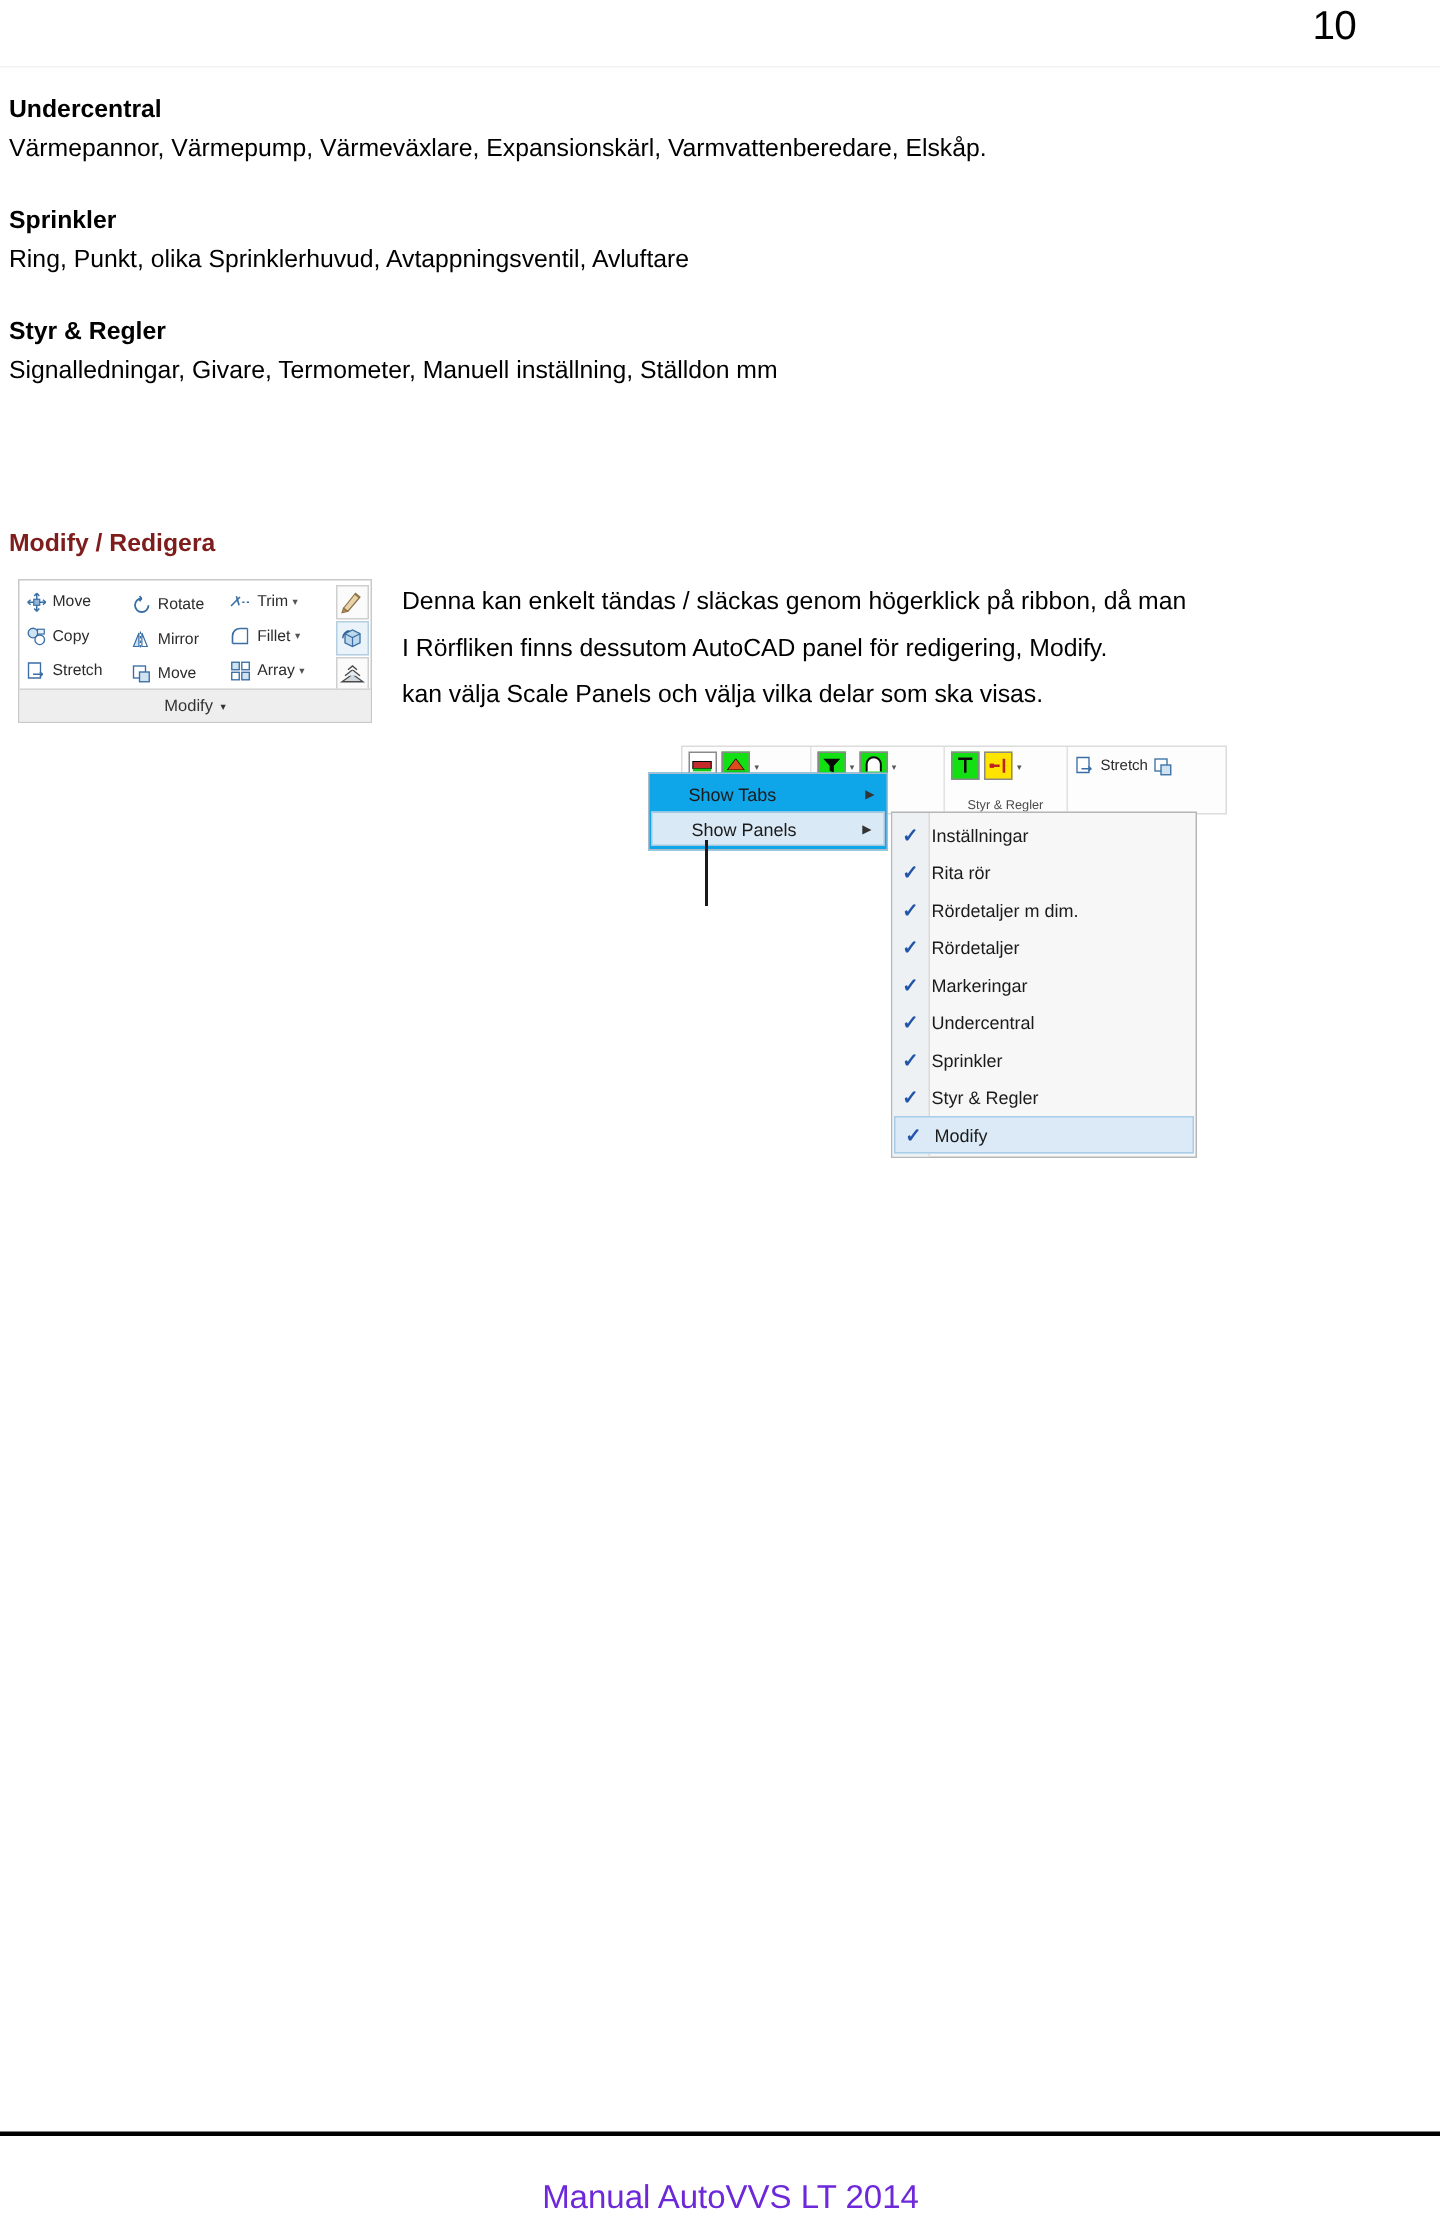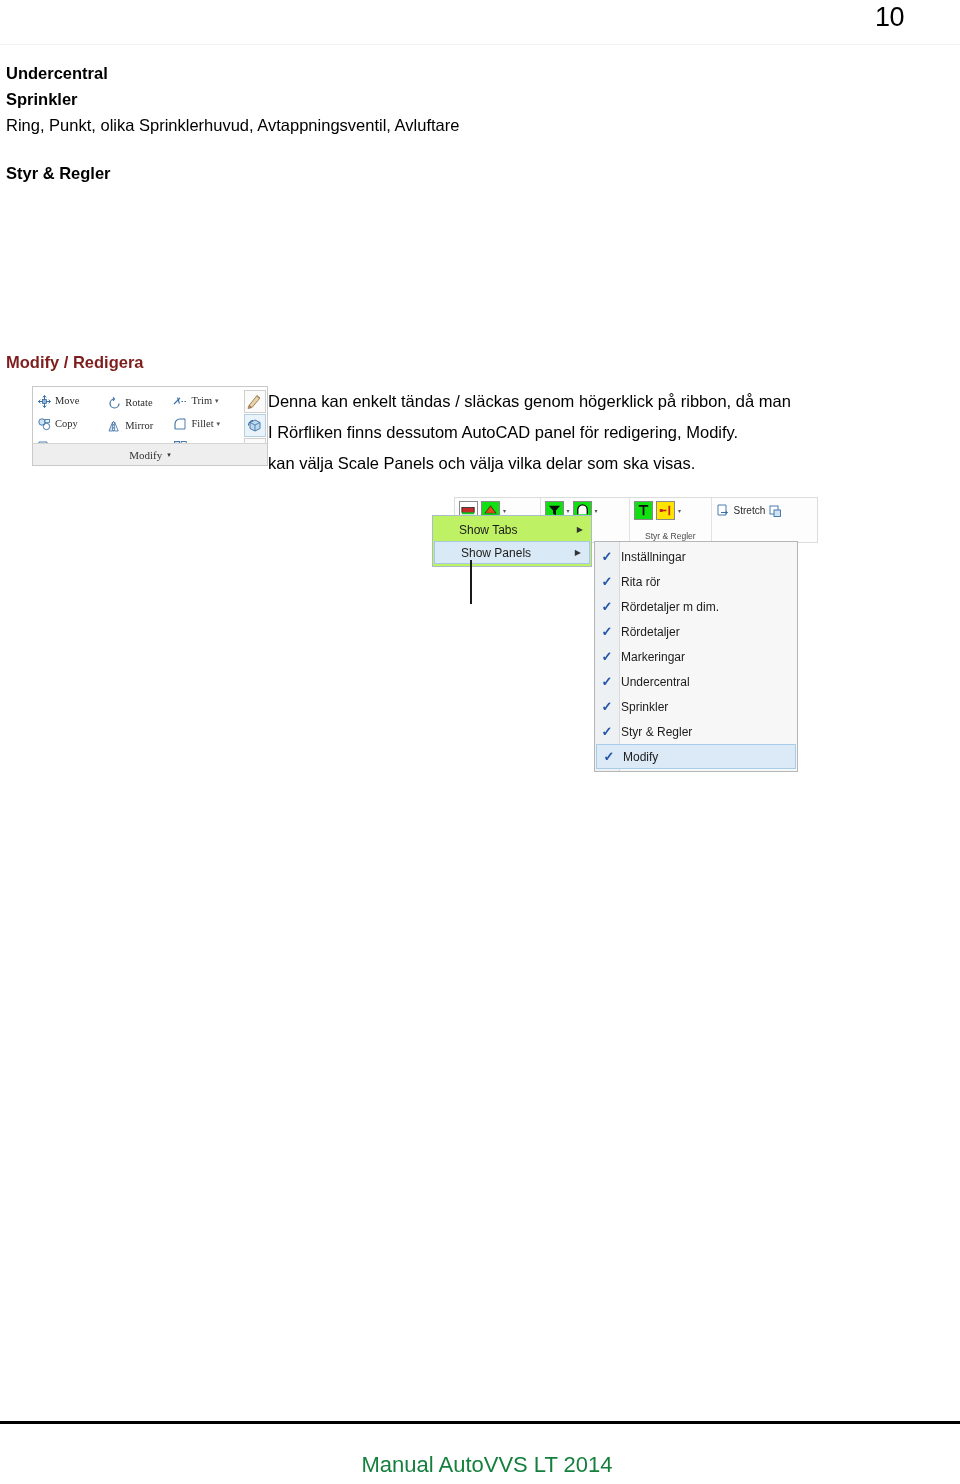--- a/index.html
+++ b/index.html
@@ -62,28 +62,28 @@
     left: 6px;
     top: 353px;
     font-size: 16.5px;
     font-weight: bold;
     color: #7f1d1d;
   }
 
   
   .ribbon-panel {
     position: absolute;
-    left: 32px;
+    left: 12px;
     top: 386px;
     width: 236px;
-    height: 80px;
+    height: 96px;
     background: #ffffff;
     border: 1px solid #c8c8c8;
     box-sizing: border-box;
-    font-family: Liberation Serif, serif;
+    font-family: Liberation Sans, sans-serif;
   }
   .rp-grid {
     position: absolute;
     left: 0; top: 0;
     width: 100%;
     height: 76px;
     display: flex;
   }
   .rp-col {
     display: flex;
@@ -214,21 +214,21 @@
     font-size: 10px; color: #2b2b2b;
     margin-top: 2px;
     white-space: nowrap;
   }
 
   
   .ctxmenu {
     position: absolute;
     left: 14px; top: 18px;
     width: 160px;
-    background: #bef264;
+    background: #0ea5e9;
     border: 1px solid #a8bcc9;
     box-sizing: border-box;
     padding: 2px 0;
     z-index: 5;
   }
   .ctx-item {
     height: 23px;
     display: flex;
     align-items: center;
     padding: 0 6px 0 26px;
@@ -313,37 +313,39 @@
     bottom: 60px;
     height: 3px;
     background: #000000;
   }
   .footer-text {
     position: absolute;
     left: 14px; right: 0;
     bottom: 6px;
     text-align: center;
     font-size: 22px;
-    color: #15803d;
+    color: #6d28d9;
   }
 </style>
 </head>
 <body>
 
 <div class="page-number">10</div>
 <div class="header-rule"></div>
 
 <div class="doc">
 
   <p class="sec-head">Undercentral</p>
+  <p class="sec-body">Värmepannor, Värmepump, Värmeväxlare, Expansionskärl, Varmvattenberedare, Elskåp.</p>
 
   <p class="sec-head">Sprinkler</p>
   <p class="sec-body">Ring, Punkt, olika Sprinklerhuvud, Avtappningsventil, Avluftare</p>
 
   <p class="sec-head">Styr &amp; Regler</p>
+  <p class="sec-body last">Signalledningar, Givare, Termometer, Manuell inställning, Ställdon mm</p>
 
 </div>
 
 <div class="modify-head">Modify / Redigera</div>
 
 <div class="ribbon-panel">
   <div class="rp-grid">
 
     <div class="rp-col c1">
       <div class="rp-item">

